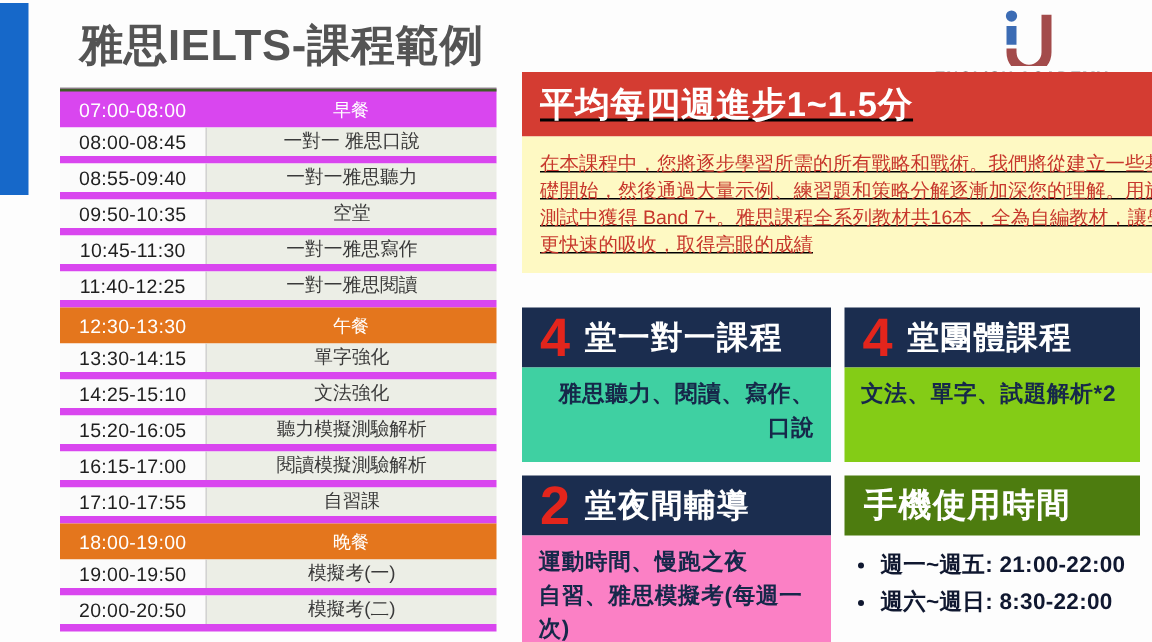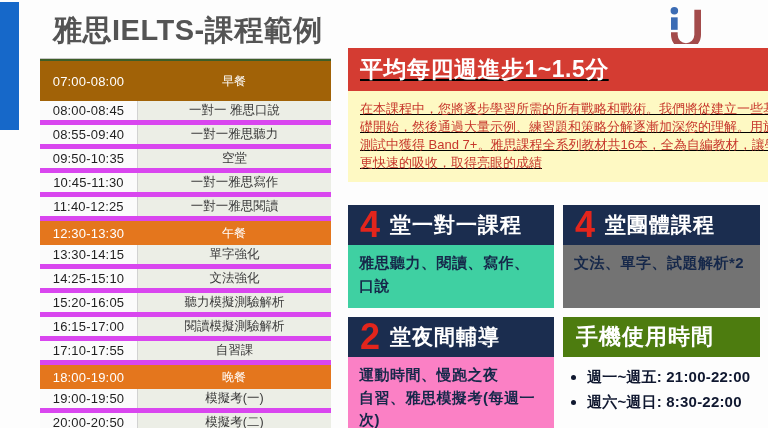--- a/index.html
+++ b/index.html
@@ -62,21 +62,21 @@
     flex: 1; background: #eceee6;
     border-left: 1px solid #d2d2d2;
     display: flex; align-items: center; justify-content: center;
     font-size: 12.5px; color: #3a3a3a;
   }
   .sched-row.meal { border-bottom: none; }
   .sched-row.meal .time, .sched-row.meal .course {
     color: #fff; background: transparent; border-left: none;
   }
   .sched-row.meal .course { font-size: 12px; }
-  .sched-row.meal-green  { background: #a16207; border-top: 2px solid #3d5e27; height: 42px; }
+  .sched-row.meal-green  { background: #d946ef; border-top: 2px solid #3d5e27; height: 26px; }
   .sched-row.meal-orange { background: #e4761d; }
 
   
   .promo {
     position: absolute; left: 348px; top: 48px; width: 487px; text-decoration: underline;
   }
   .promo-head {
     background: #d43c32; height: 43px;
     display: flex; align-items: center;
     padding-left: 12px;
@@ -110,22 +110,22 @@
   .card-title {
     font-size: 21px; font-weight: 700; color: #ffffff;
     letter-spacing: 1px; white-space: nowrap;
   }
   .card-body {
     flex: 1; padding: 7px 11px;
     font-size: 15px; font-weight: 700; color: #16284a;
     line-height: 1.5; letter-spacing: 0.5px;
     white-space: pre-line;
   }
-  .body-teal   { background: #3fd0a2; }
-  .body-orange { background: #737373; }
+  .body-teal   { background: #3fd0a2; text-align: right; }
+  .body-orange { background: #84cc16; }
   .body-pink   { background: #fb80c5; }
 
   
   .phone-head {
     height: 40px; background: #4d7c0f;
     display: flex; align-items: center; padding-left: 13px;
     flex: none;
   }
   .phone-title {
     font-size: 22px; font-weight: 800; color: #ffffff;

